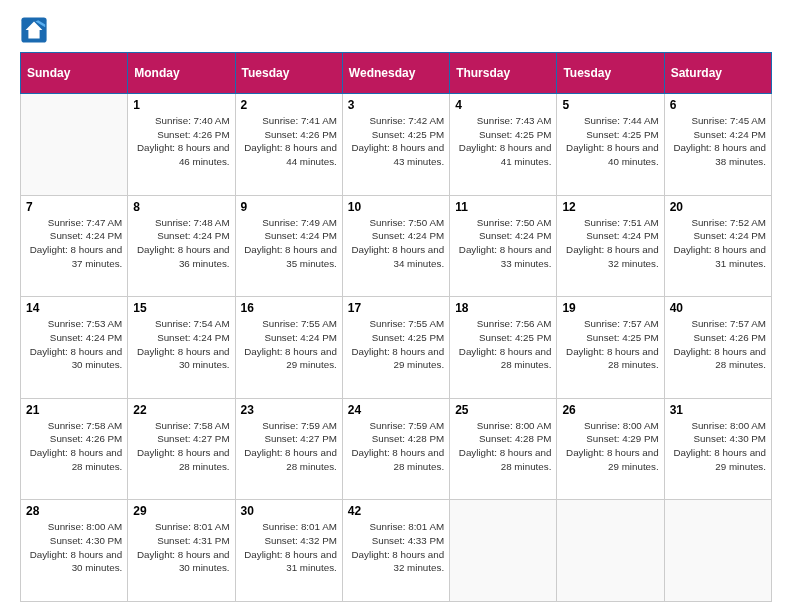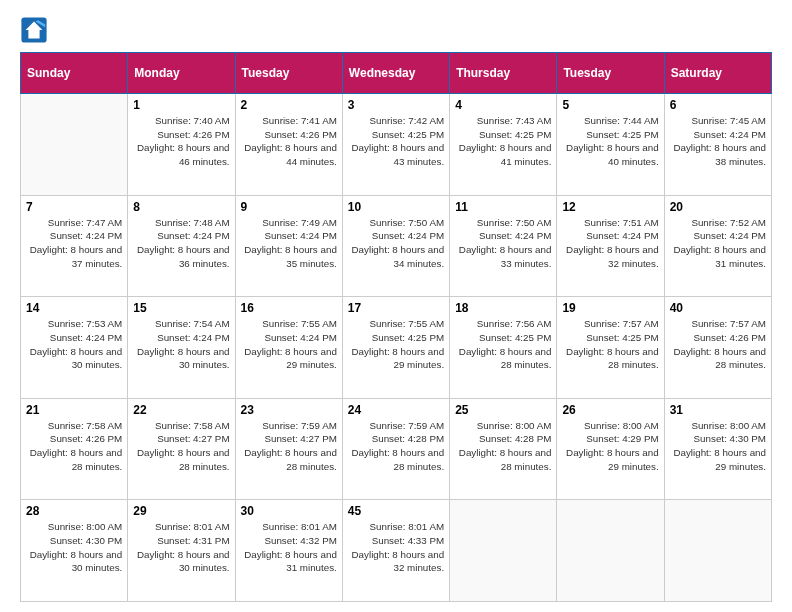--- a/index.html
+++ b/index.html
@@ -251,21 +251,21 @@
           </td>
           <td>
             <span class="day-num">29</span>
             <div class="day-info">Sunrise: 8:01 AM<br>Sunset: 4:31 PM<br>Daylight: 8 hours and 30 minutes.</div>
           </td>
           <td>
             <span class="day-num">30</span>
             <div class="day-info">Sunrise: 8:01 AM<br>Sunset: 4:32 PM<br>Daylight: 8 hours and 31 minutes.</div>
           </td>
           <td>
-            <span class="day-num">45</span>
+            <span class="day-num">42</span>
             <div class="day-info">Sunrise: 8:01 AM<br>Sunset: 4:33 PM<br>Daylight: 8 hours and 32 minutes.</div>
           </td>
           <td class="empty-cell"></td>
           <td class="empty-cell"></td>
           <td class="empty-cell"></td>
         </tr>
       </tbody>
   </table>
 </div>
 

